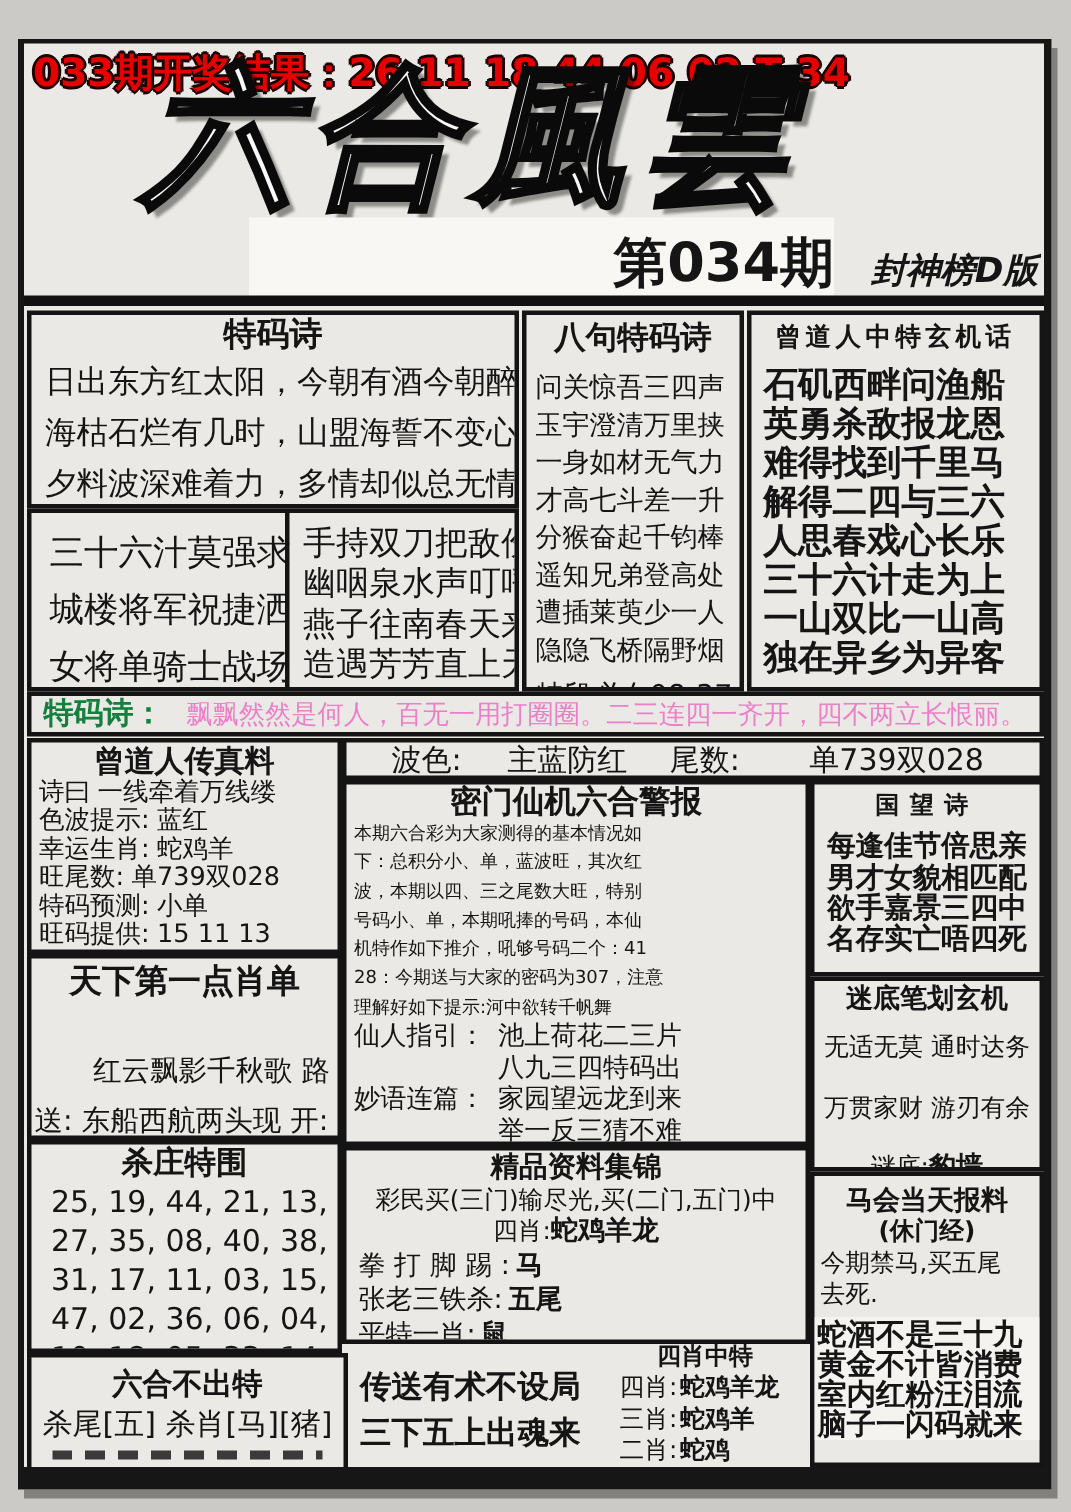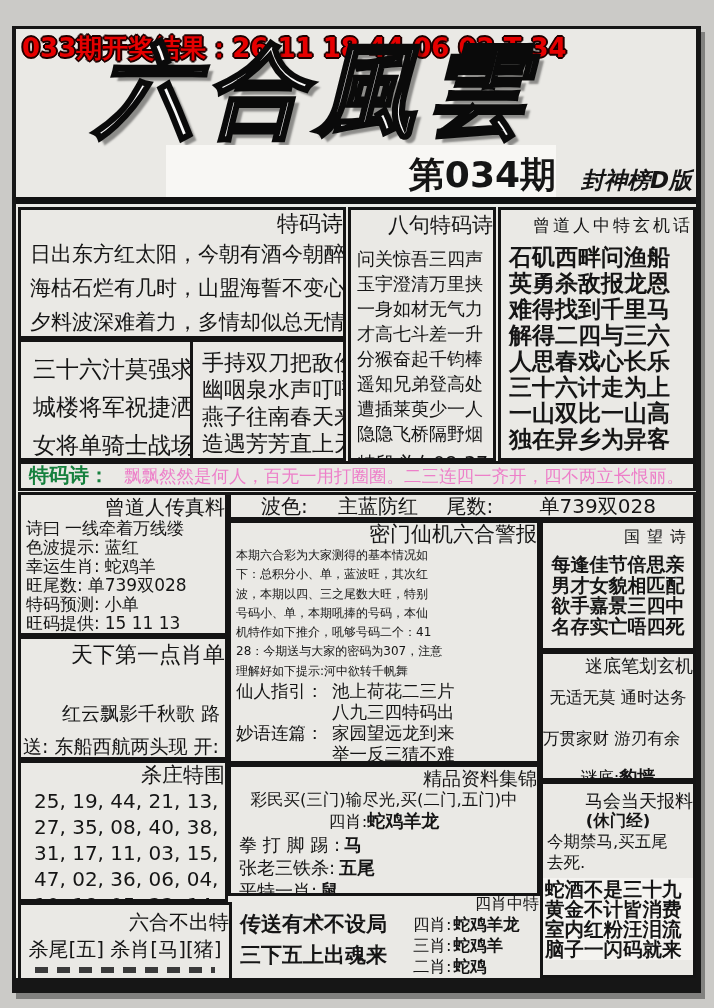--- a/index.html
+++ b/index.html
@@ -3,21 +3,21 @@
 <meta charset="utf-8">
 <style>
   html,body{margin:0;padding:0}
   body{background:#c9c8c5;font-family:"DejaVu Sans","Liberation Sans",sans-serif;color:#151515}
   #stage{position:relative;width:714px;height:1008px;overflow:hidden;background:#cbcac7}
   #paper{position:absolute;left:12px;top:26px;width:680px;height:949px;background:#eae9e5;
          border-left:4px solid #161616;border-right:5px solid #161616;border-top:3px solid #161616;
          border-bottom:15px solid #161616;overflow:hidden;box-shadow:4px 6px 0 rgba(40,40,40,.45)}
   #paper *{box-sizing:border-box}
   .box{position:absolute;border:3px solid #141414;overflow:hidden}
-  .bt{text-align:right;font-weight:normal}
+  .bt{text-align:center;font-weight:bold}
   
   #result{position:absolute;left:6px;top:2px;font-size:26px;font-weight:bold;color:#e60000;letter-spacing:0;
           text-shadow:-2px 0 #1e0000,0 -2px #1e0000,2px 0 #1e0000,0 2px #1e0000,-1px -1px #1e0000,1px 1px #1e0000,1px -1px #1e0000,-1px 1px #1e0000;white-space:nowrap}
   #masthead{position:absolute;left:80px;top:6px;width:580px;text-align:left;
             font-family:"DejaVu Serif","Liberation Serif",serif;font-style:italic;font-weight:bold;
             font-size:100px;line-height:110px;letter-spacing:10px;color:#fafafa;
             -webkit-text-stroke:3px #0a0a0a;text-shadow:5px 5px 2px rgba(0,0,0,.4);white-space:nowrap}
   #issuestrip{position:absolute;left:150px;top:116px;width:390px;height:54px;background:#f8f7f4}
   #issue{position:absolute;left:150px;top:122px;width:390px;text-align:right;font-size:36px;font-weight:bold}
   #edition{position:absolute;right:4px;top:136px;font-size:23px;font-weight:bold;font-style:italic}
@@ -82,21 +82,21 @@
   #sixiaoZT .zrow{font-size:16.5px;line-height:21px;padding-left:12px;white-space:nowrap}
   #sixiaoZT .zrow b{margin-left:2px}
   
   #boxGW{left:524px;top:491px;width:156px;height:131px}
   #boxGW .bt{font-size:16px;letter-spacing:7px;line-height:20px;margin-top:4px}
   #boxGW .plines{margin-top:7px}
   #boxGW .plines div{font-size:19px;font-weight:bold;line-height:20.5px;text-align:center;white-space:nowrap}
   #boxMD{left:524px;top:622px;width:156px;height:130px}
   #boxMD .bt{font-size:18px;line-height:21px;margin-top:1px}
   #boxMD .m1{font-size:16.5px;text-align:center;margin-top:11px;white-space:nowrap}
-  #boxMD .m2{font-size:16.5px;margin-top:19px;white-space:nowrap}
+  #boxMD .m2{font-size:16.5px;text-align:center;margin-top:19px;white-space:nowrap}
   #boxMD .mans{font-size:16.5px;text-align:center;margin-top:15px;white-space:nowrap}
   #boxMD .mans b{font-size:18px}
   #boxMH{left:524px;top:752px;width:156px;height:197px}
   #boxMH .bt{font-size:18px;line-height:21px;margin-top:6px}
   #boxMH .sub{font-size:16.5px;font-weight:bold;text-align:center;line-height:20px}
   #boxMH .note{font-size:16.5px;line-height:21px;padding-left:4px;white-space:nowrap}
   #boxMH .verse{margin-top:5px;background:#f4f3f0;padding:2px 0 0 2px}
   #boxMH .verse div{font-size:19.5px;font-weight:bold;line-height:20px;white-space:nowrap}
 </style>
 </head>

